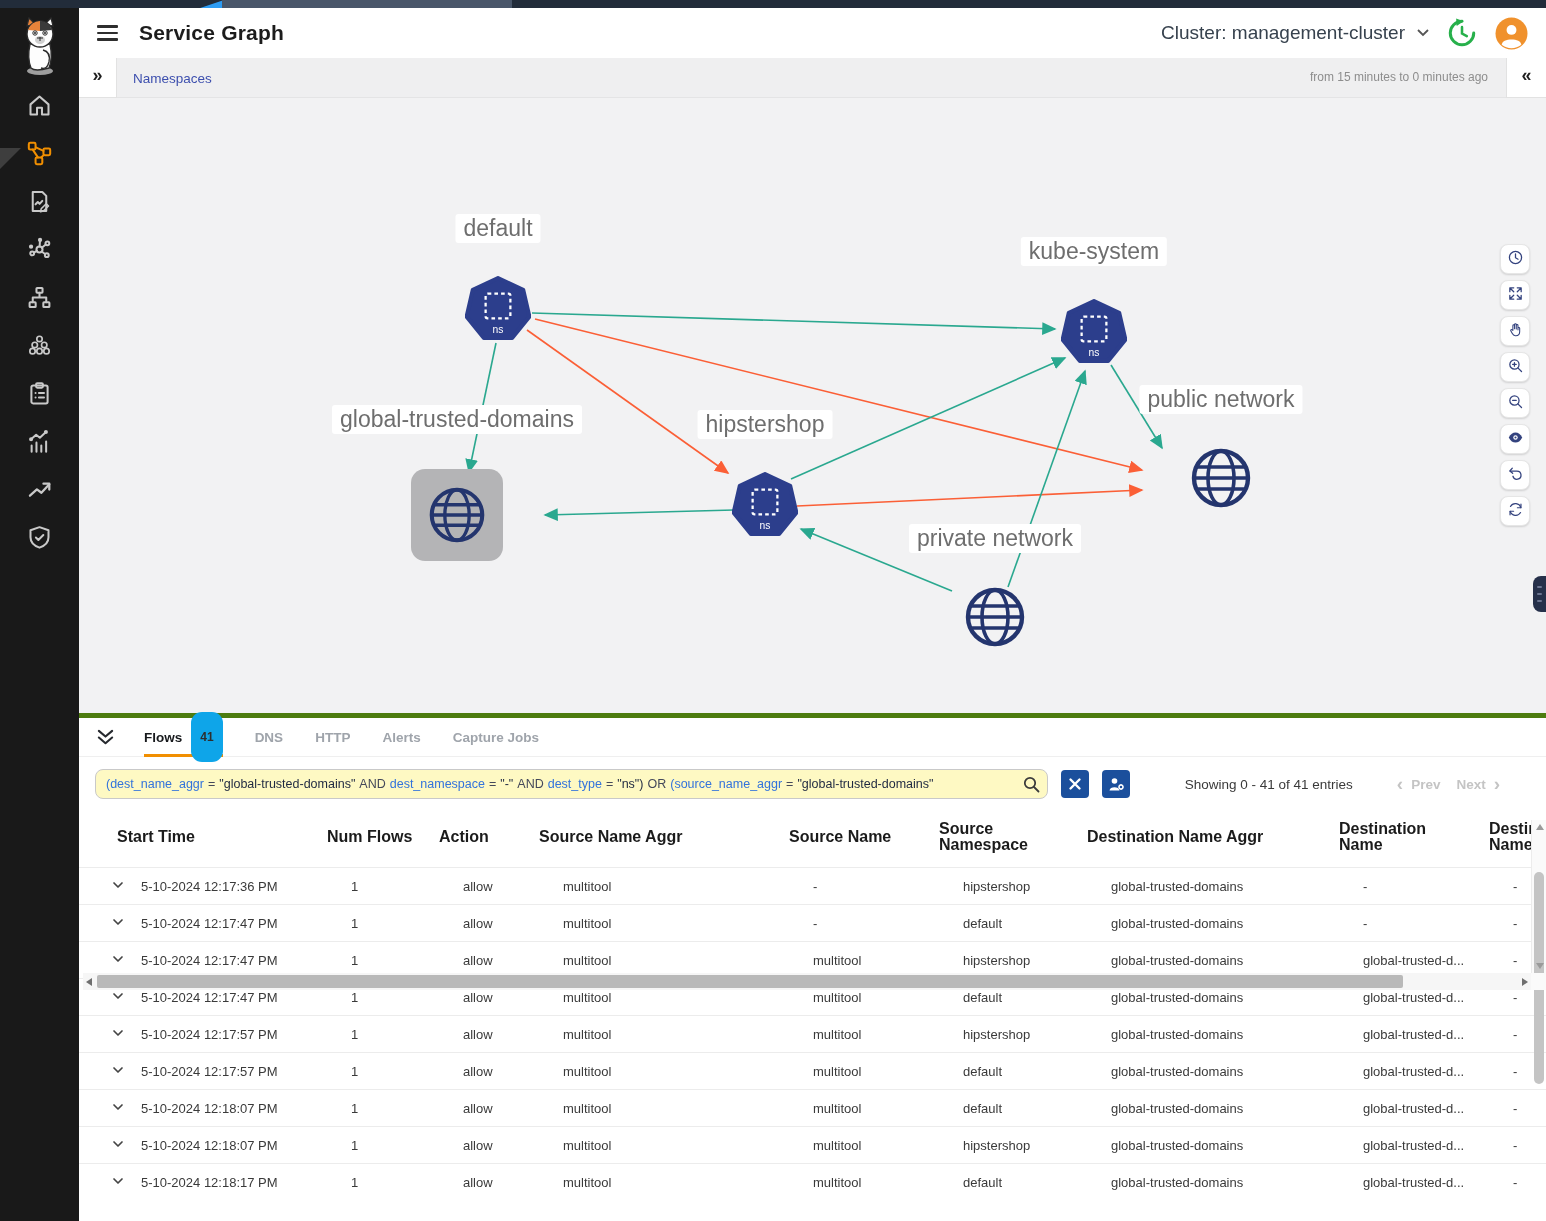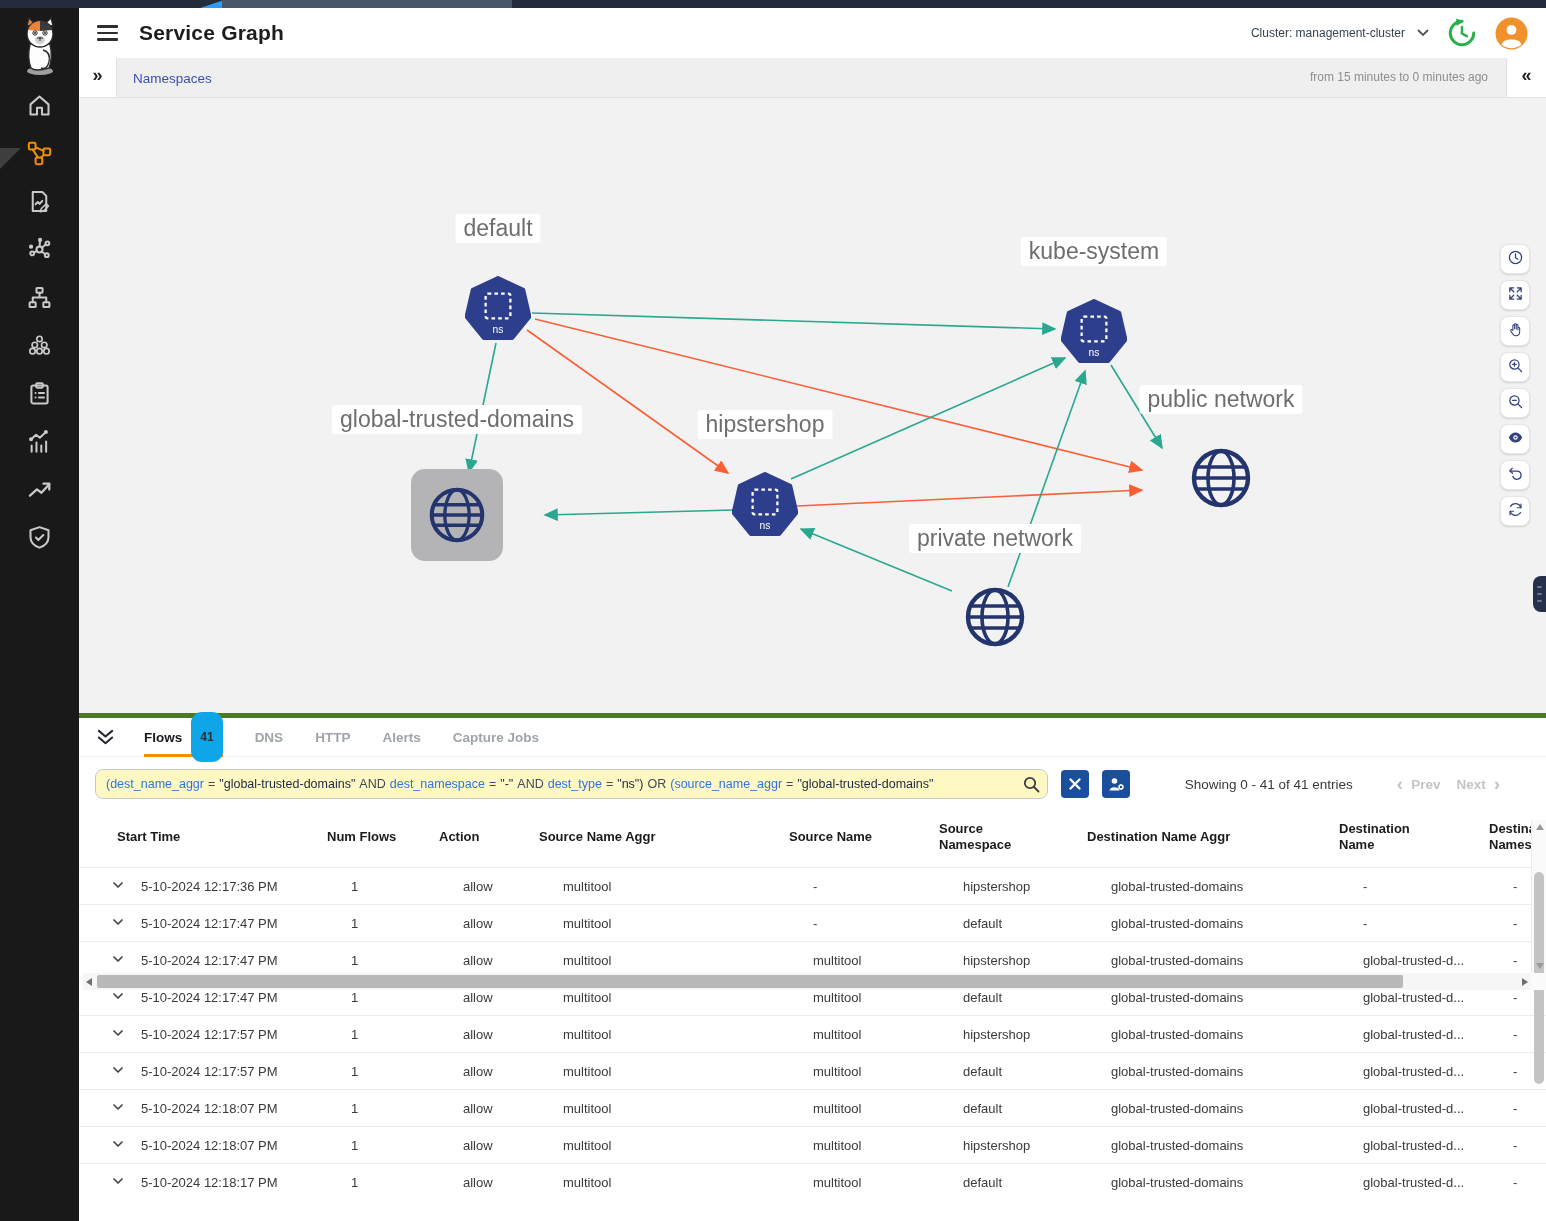--- a/index.html
+++ b/index.html
@@ -19,21 +19,21 @@
   .side-item.active { color:#f18f01; }
   .side-item svg { width:100%; height:100%; display:block; }
   .nav-notch { position:absolute; left:0; top:140px; width:0; height:0; border-top:21px solid #3e3e3e; border-right:21px solid transparent; }
 
   
   .app-header { position:absolute; left:79px; top:8px; right:0; height:50px; background:#fff; display:flex; align-items:center; z-index:40; }
   .hamburger { margin-left:18px; width:21px; cursor:pointer; }
   .hamburger i { display:block; height:2.5px; background:#2e2e2e; margin:4px 0; border-radius:1px; }
   .app-title { font-size:21px; font-weight:700; color:#1c1c1c; margin-left:21px; letter-spacing:.2px; }
   .header-right { margin-left:auto; display:flex; align-items:center; gap:17px; padding-right:18px; }
-  .cluster-select { font-size:12px; color:#37424e; display:flex; align-items:center; gap:12px; cursor:pointer; }
+  .cluster-select { font-size:19px; color:#37424e; display:flex; align-items:center; gap:12px; cursor:pointer; }
   .cluster-select svg { width:12px; height:8px; }
 
   
   .crumb-bar { position:absolute; left:79px; top:58px; right:0; height:40px; background:#efeff0; border-bottom:1px solid #e4e4e5; z-index:30; }
   .expand-btn { position:absolute; left:0; top:-4px; width:38px; height:44px; background:#fff; border:1px solid #e2e2e2; border-top:none; border-left:none; font-size:18px; color:#1e1e1e; cursor:pointer; font-weight:700; }
   .crumb { position:absolute; left:54px; top:13px; font-size:13.5px; color:#3d4fae; font-weight:500; cursor:pointer; }
   .time-range { position:absolute; right:58px; top:12px; font-size:12px; color:#8d8d8d; }
   .collapse-btn { position:absolute; right:0; top:-4px; width:40px; height:44px; background:#fff; border:1px solid #e2e2e2; border-top:none; border-right:none; font-size:18px; color:#1e1e1e; cursor:pointer; font-weight:700; }
 
   
@@ -67,21 +67,21 @@
   .tok.f { color:#3273dc; } .tok.o { color:#44485a; } .tok.v { color:#1d2740; } .tok.k { color:#44485a; }
   .search-ic { position:absolute; right:7px; top:6px; color:#3c3c3c; }
   .icon-btn-blue { width:28px; height:28px; border-radius:4px; background:#1b4f9c; margin-left:13px; display:flex; align-items:center; justify-content:center; border:none; cursor:pointer; color:#fff; }
   .showing { margin-left:auto; font-size:13.5px; color:#3a3a3a; }
   .pager { display:flex; align-items:center; gap:8px; color:#c4c4c4; font-size:13.5px; font-weight:600; padding:0 30px 0 44px; }
   .pager .chev { font-size:19px; line-height:14px; }
   .pager span { cursor:default; }
 
   .flow-table { position:relative; margin-top:4px; }
   .thead, .trow { display:grid; grid-template-columns:30px 210px 112px 100px 250px 150px 148px 252px 150px 42px; padding-left:8px; align-items:center; }
-  .thead { font-size:13px; font-weight:700; color:#1b1b1b; padding-top:12px; padding-bottom:14px; line-height:16px; }
+  .thead { font-size:16px; font-weight:700; color:#1b1b1b; padding-top:12px; padding-bottom:14px; line-height:16px; }
   .thead .wrap { display:inline-block; max-width:88px; }
   .thead > div, .trow > div { overflow:hidden; white-space:nowrap; padding-right:10px; }
   .trow { height:37px; border-top:1px solid #ececec; font-size:13px; color:#3a3a3a; cursor:pointer;padding-left:32px; }
   .row-chev { width:14px; height:14px; color:#444; }
 
   
   .vscroll { position:absolute; right:0; top:102px; bottom:17px; width:15px; background:#fafafa; border-left:1px solid #ececec; }
   .v-up { position:absolute; top:4px; left:4px; width:0; height:0; border-left:4px solid transparent; border-right:4px solid transparent; border-bottom:6px solid #9a9a9a; }
   .v-down { position:absolute; bottom:4px; left:4px; width:0; height:0; border-left:4px solid transparent; border-right:4px solid transparent; border-top:6px solid #9a9a9a; }
   .v-thumb { position:absolute; top:52px; left:2px; width:10px; height:212px; background:#c4c4c4; border-radius:6px; }

